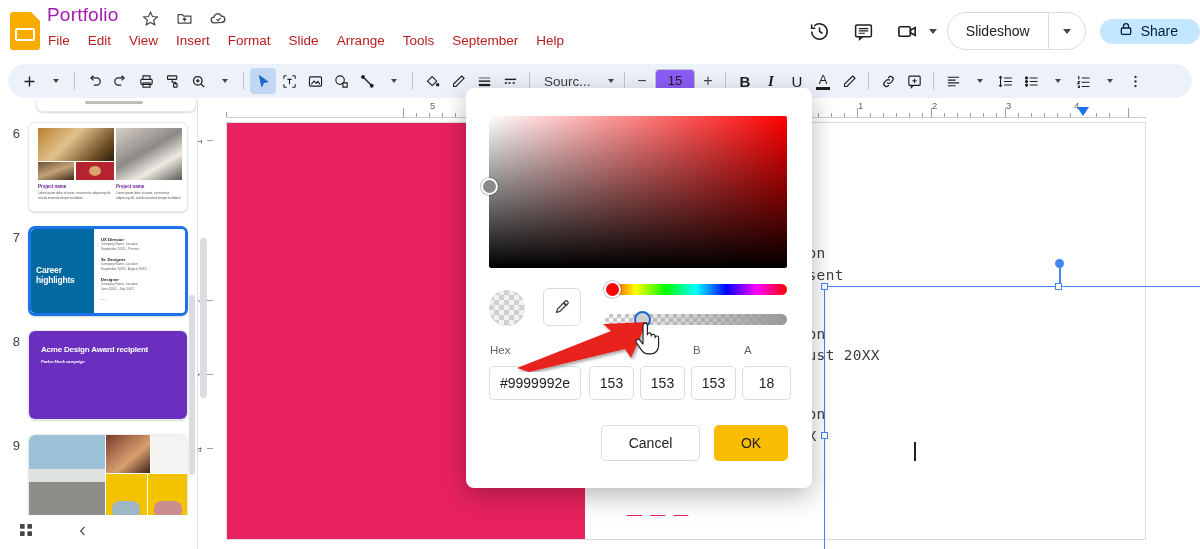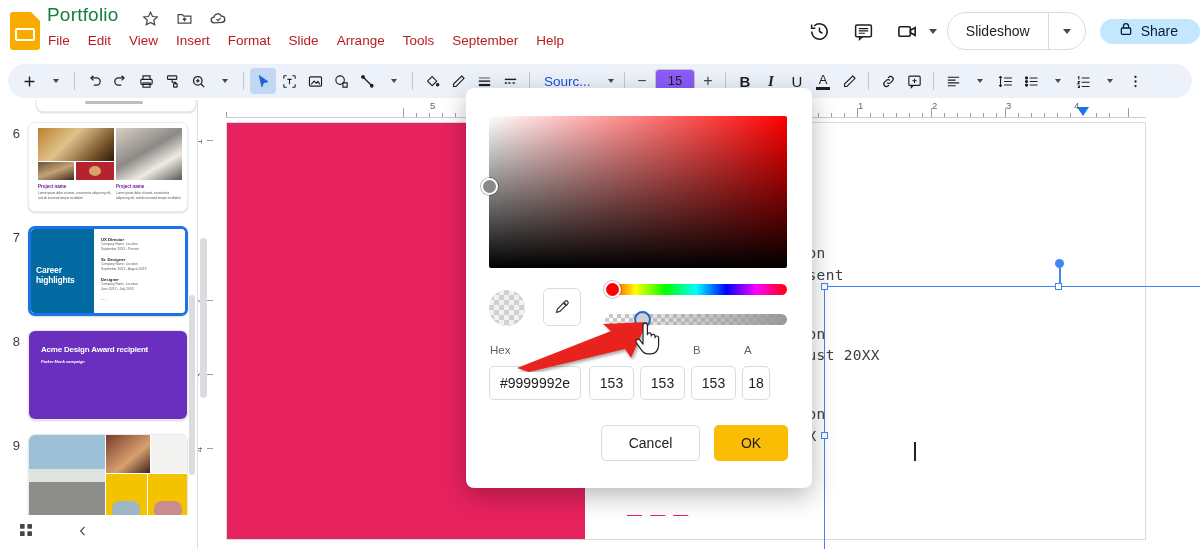--- a/index.html
+++ b/index.html
@@ -11,21 +11,21 @@
   #app { position: relative; width: 1200px; height: 549px; background: #fff; }
 
   
   .titlebar { position:absolute; left:0; top:0; width:1200px; height:62px; background:#fff; }
   .doc-icon { position:absolute; left:10px; top:12px; width:30px; height:38px;
       background:#F9AB00; border-radius:3px; }
   .doc-icon .fold { position:absolute; right:0; top:0; width:9px; height:9px;
       background:#fff; clip-path: polygon(0 0, 100% 100%, 100% 0); }
   .doc-icon .screen { position:absolute; left:5px; top:16px; width:20px; height:13px;
       border:2px solid #fff; border-radius:2px; background:#F9AB00; }
-  .doc-title { position:absolute; left:47px; top:4px; font-size:19px; color:#15803d;
+  .doc-title { position:absolute; left:47px; top:4px; font-size:19px; color:#a21caf;
       letter-spacing:.2px; }
   .title-icons { position:absolute; left:140px; top:8px; display:flex; gap:14px; align-items:center; }
   .ticon { width:20px; height:20px; color:#444746; display:flex; align-items:center; justify-content:center; cursor:pointer; }
   .ticon svg { display:block; }
   .menubar { position:absolute; left:47px; top:31px; display:flex; gap:16px; }
   .menubar .mi { font-size:13.5px; color:#b91c1c; cursor:pointer; padding:2px 1px; border-radius:4px; }
 
   
   .topright { position:absolute; right:0; top:8px; height:46px; display:flex; align-items:center; gap:4px; }
   .tr-icon { width:40px; height:40px; border-radius:50%; display:flex; align-items:center;
@@ -46,21 +46,21 @@
   .toolbar { position:absolute; left:8px; top:64px; width:1184px; height:34px;
       background:#EDF2FA; border-radius:18px; display:flex; align-items:center; padding:0 8px; }
   .tb { height:26px; min-width:26px; border-radius:4px; display:flex; align-items:center;
       justify-content:center; color:#1f1f1f; cursor:pointer; padding:0 3px; }
   .tb.active { background:#c2d7f2; }
   .tb-sep { width:1px; height:18px; background:#c4c7c5; margin:0 6px; }
   .tb-caret { width:0;height:0;border-left:3.5px solid transparent;border-right:3.5px solid transparent;
       border-top:4.5px solid #444746; margin-left:2px; }
   .font-box { display:flex; align-items:center; padding:0 4px 0 8px; cursor:pointer; border-radius:4px;
       height:26px; }
-  .font-name { font-size:13.5px; color:#1d4ed8; width:50px; overflow:hidden; white-space:nowrap; }
+  .font-name { font-size:13.5px; color:#404040; width:50px; overflow:hidden; white-space:nowrap; }
   .font-box .tb-caret { margin-left:14px; }
   .size-group { display:flex; align-items:center; gap:2px; }
   .size-btn { width:22px; height:22px; display:flex; align-items:center; justify-content:center;
       font-size:16px; color:#444746; cursor:pointer; border-radius:50%; }
   .size-val { width:40px; height:24px; border:1px solid #c4c7c5; border-radius:4px; background:#8b5cf6;
       font-size:13px; color:#1f1f1f; text-align:center; line-height:22px; cursor:text; }
   .tb-txt { font-size:15px; font-weight:700; }
 
   
   .filmstrip { position:absolute; left:0; top:100px; width:198px; height:449px;
@@ -708,21 +708,21 @@
   <div class="fld-labels" style="left:490px; z-index:51;">Hex</div>
   <div class="fld-labels" style="left:591px; z-index:51;">R</div>
   <div class="fld-labels" style="left:643px; z-index:51;">G</div>
   <div class="fld-labels" style="left:693px; z-index:51;">B</div>
   <div class="fld-labels" style="left:744px; z-index:51;">A</div>
 
   <div class="fld" style="left:489px; width:92px; z-index:51;">#9999992e</div>
   <div class="fld" style="left:589px; width:45px; z-index:51;">153</div>
   <div class="fld" style="left:640px; width:45px; z-index:51;">153</div>
   <div class="fld" style="left:691px; width:45px; z-index:51;">153</div>
-  <div class="fld" style="left:742px; width:28px; z-index:51;">18</div>
+  <div class="fld" style="left:742px; width:49px; z-index:51;">18</div>
 
   <div class="btn-cancel" style="z-index:51;">Cancel</div>
   <div class="btn-ok" style="z-index:51;">OK</div>
 
   <svg class="arrow" viewBox="0 0 140 50">
     <defs>
       <filter id="sh" x="-20%" y="-20%" width="150%" height="150%">
         <feDropShadow dx="1.5" dy="2" stdDeviation="1.4" flood-color="#000" flood-opacity="0.35"></feDropShadow>
       </filter>
     </defs>

